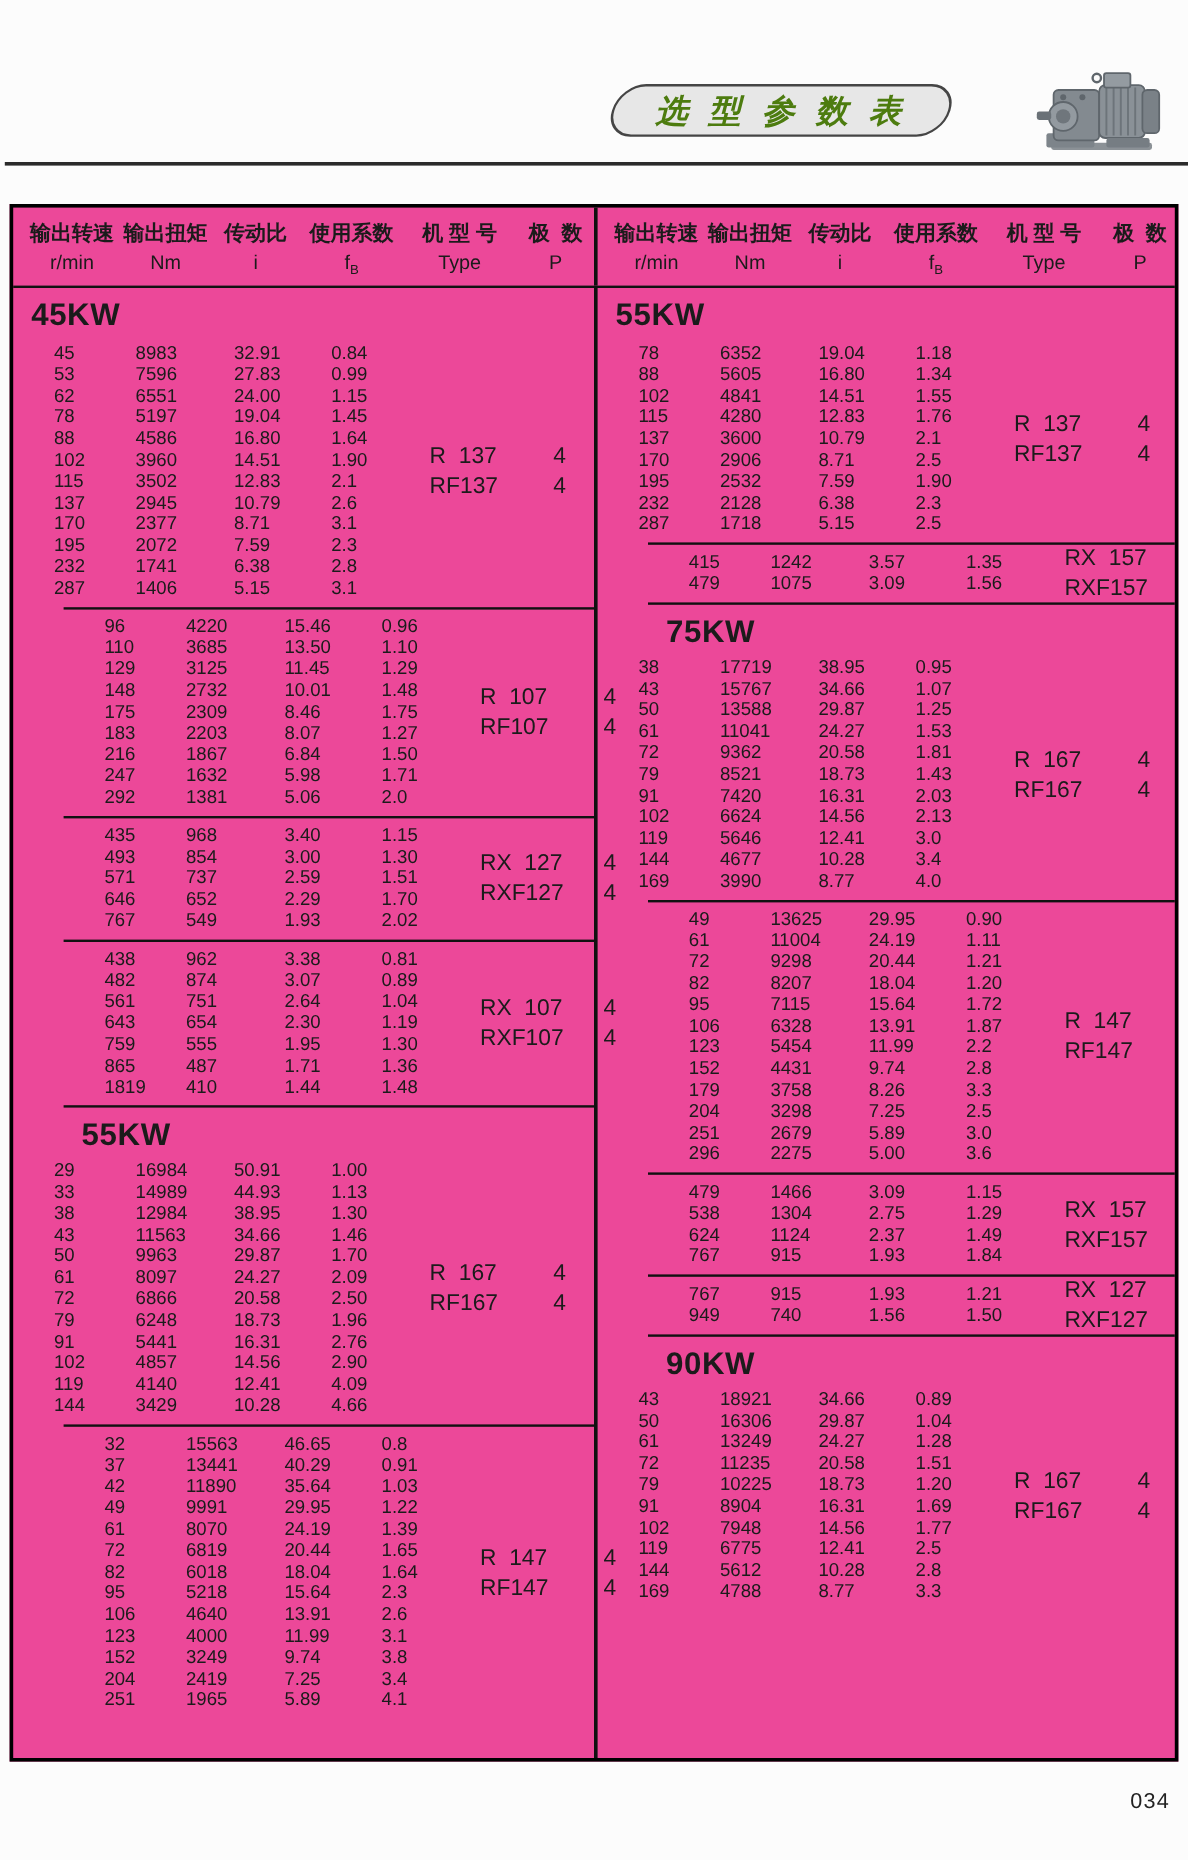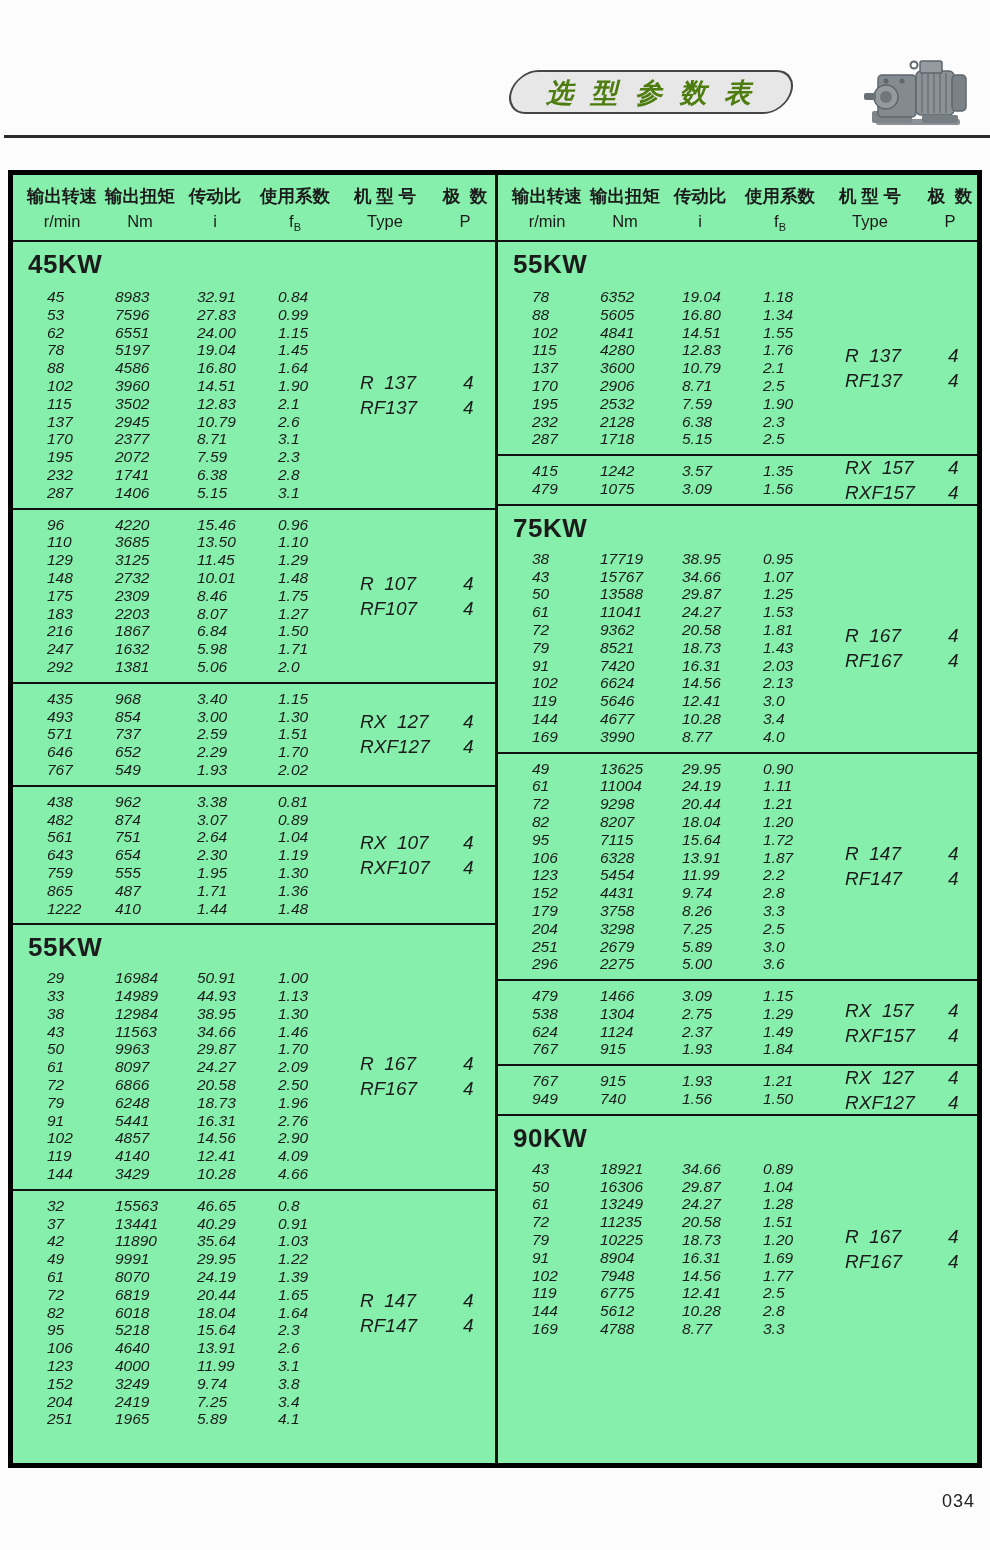--- a/index.html
+++ b/index.html
@@ -20,41 +20,41 @@
     position:absolute; left:0; top:5px; width:100%; text-align:center;
     font-size:27px; font-weight:bold; font-style:italic; letter-spacing:5px;
     color:#4d7c0f; white-space:pre;
   }
   .motor { position:absolute; left:862px; top:55px; width:110px; height:78px; }
   .top-rule { position:absolute; left:4px; top:135px; width:986px; height:3px; background:#2b2b2b; }
 
   
   .sel-table {
     position:absolute; left:8px; top:170px; width:974px; height:1298px;
-    border:5px solid #000000; box-sizing:border-box;
-    display:flex; flex-direction:column; background:#86efac;
+    border:3px solid #000000; box-sizing:border-box;
+    display:flex; flex-direction:column; background:#ec4899;
   }
   .thead { height:67px; min-height:67px; border-bottom:2px solid #111; display:flex; box-sizing:border-box; }
   .thead-half { width:50%; position:relative; box-sizing:border-box; }
   .thead-half.rhs { border-left:3px solid #111; }
   .hcell { position:absolute; transform:translateX(-50%); white-space:pre; }
   .hl1 { top:9px;  font-size:17.5px; font-weight:bold; }
   .hl2 { top:37px; font-size:16.5px; }
   .hl2 sub { font-size:11px; }
 
   .tbody { flex:1; display:flex; }
   .col { width:50%; position:relative; display:flex; flex-direction:column; box-sizing:border-box; }
   .col.rhs { border-left:3px solid #111; }
 
   .section {
     height:40px; min-height:40px; box-sizing:border-box;
     padding:7px 0 0 15px; font-size:26px; font-weight:bold; letter-spacing:0.5px;
   }
-  .block { position:relative; padding:6px 0;font-style:italic; }
-  .bordered { border-top:2px solid #111; }
+  .block { position:relative; padding:6px 0; }
+  .bordered { border-top:2px solid #111;margin-left:42px; }
 
   .row  { position:relative; height:17.8px; }
   .cell { position:absolute; top:0; font-size:15.5px; line-height:17.8px; white-space:pre; }
   .c0 { left:34px; }  .c1 { left:102px; }  .c2 { left:184px; }  .c3 { left:265px; }
 
   .typebox  { position:absolute; left:347px; top:50%; transform:translateY(-50%); }
   .typeline { position:relative; height:25px; width:140px; font-size:19px; line-height:25px; white-space:pre; }
   .pole     { position:absolute; left:103px; top:0; }
 
   .page-number { position:absolute; right:15px; top:1491px; font-size:18px; letter-spacing:1px; color:#222; }
@@ -328,21 +328,21 @@
               <span class="cell c2">1.95</span>
               <span class="cell c3">1.30</span>
             </div>
             <div class="row">
               <span class="cell c0">865</span>
               <span class="cell c1">487</span>
               <span class="cell c2">1.71</span>
               <span class="cell c3">1.36</span>
             </div>
             <div class="row">
-              <span class="cell c0">1222</span>
+              <span class="cell c0">1819</span>
               <span class="cell c1">410</span>
               <span class="cell c2">1.44</span>
               <span class="cell c3">1.48</span>
             </div>
             <div class="typebox">
               <div class="typeline"><span class="tlabel">RX  107</span><span class="pole">4</span></div>
               <div class="typeline"><span class="tlabel">RXF107</span><span class="pole">4</span></div>
             </div>
           </div>
           <div class="section bordered">55KW</div>

